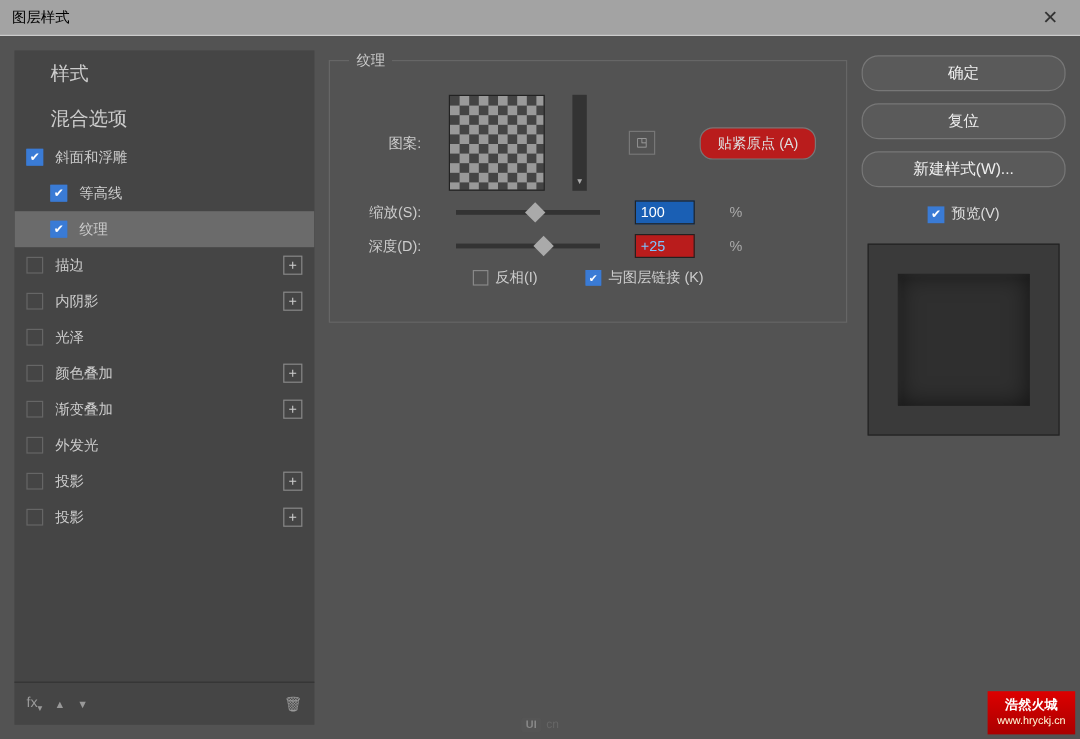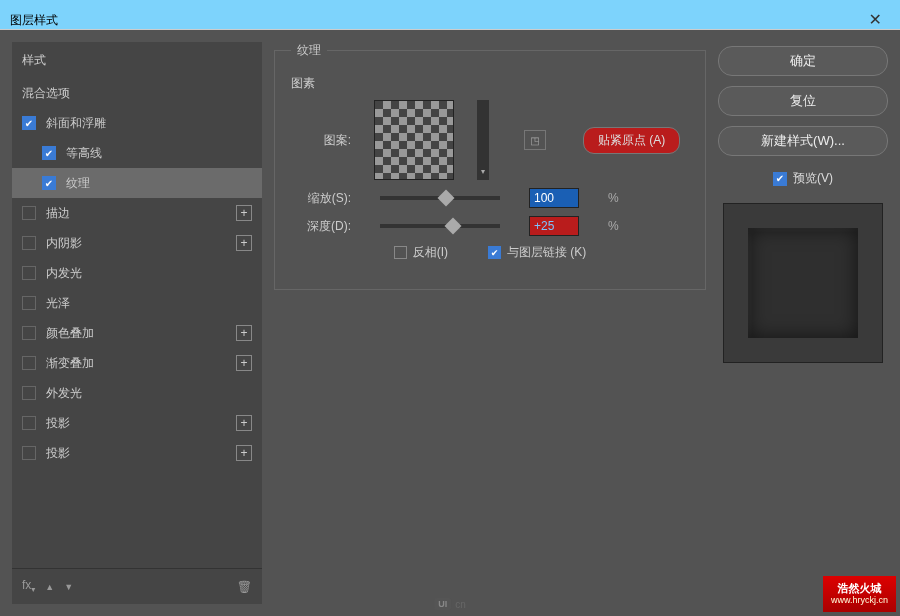--- a/index.html
+++ b/index.html
@@ -1,23 +1,23 @@
 <!DOCTYPE html>
 <html><head>
 <meta charset="utf-8">
 <style>
 * { box-sizing: border-box; margin: 0; padding: 0; font-family: "Microsoft YaHei", sans-serif; }
 body { background: #535353; width: 900px; height: 616px; overflow: hidden; position: relative; }
-.titlebar { background: #7dd3fc; height: 30px; display: flex; align-items: flex-end; padding: 0 10px; border-bottom: 1px solid #ccc; }
+.titlebar { background: #a3a3a3; height: 30px; display: flex; align-items: center; padding: 0 10px; border-bottom: 1px solid #ccc; }
 .titlebar .title { font-size: 12px; color: #000; flex: 1; }
 .titlebar .close { font-size: 16px; color: #333; cursor: pointer; padding: 0 8px; }
 .dialog-body { display: flex; padding: 12px; gap: 12px; height: calc(100% - 30px); }
 .left-panel { width: 250px; background: #454545; display: flex; flex-direction: column; position: relative; }
 .style-list { flex: 1; overflow: hidden; }
-.style-header { color: #ccc; font-size: 12px; padding: 10px 10px 6px; }
+.style-header { color: #ccc; font-size: 16px; padding: 10px 30px 6px; }
 .style-item { display: flex; align-items: center; padding: 6px 10px; color: #ccc; font-size: 12px; cursor: pointer; position: relative; height: 30px; }
 .style-item.selected { background: #6b6b6b; }
 .style-item .chk { width: 14px; height: 14px; border: 1px solid #888; margin-right: 10px; display: inline-flex; align-items: center; justify-content: center; font-size: 10px; color: #fff; background: transparent; }
 .style-item .chk.checked { background: #3a7bd5; border-color: #3a7bd5; }
 .style-item .chk.empty { border: 1px solid #666; }
 .style-item.indent { padding-left: 30px; }
 .style-item .plus { position: absolute; right: 10px; width: 16px; height: 16px; border: 1px solid #888; display: flex; align-items: center; justify-content: center; font-size: 12px; color: #ccc; }
 .left-footer { height: 36px; display: flex; align-items: center; padding: 0 10px; gap: 10px; color: #999; font-size: 12px; border-top: 1px solid #333; }
 .left-footer .spacer { flex: 1; }
 .center-panel { flex: 1; color: #ccc; font-size: 12px; }
@@ -82,24 +82,20 @@
             <span>描边</span>
             <span class="plus">+</span>
           </div>
           <div class="style-item">
             <span class="chk empty"></span>
             <span>内阴影</span>
             <span class="plus">+</span>
           </div>
           <div class="style-item">
             <span class="chk empty"></span>
-            <span>内发光</span>
-          </div>
-          <div class="style-item">
-            <span class="chk empty"></span>
             <span>光泽</span>
           </div>
           <div class="style-item">
             <span class="chk empty"></span>
             <span>颜色叠加</span>
             <span class="plus">+</span>
           </div>
           <div class="style-item">
             <span class="chk empty"></span>
             <span>渐变叠加</span>
@@ -127,21 +123,20 @@
       <span style="font-size:9px">▼</span>
       <span class="spacer"></span>
       <span>🗑</span>
     </div>
   </div>
 
   <div class="center-panel">
     <fieldset>
       <legend>纹理</legend>
       <div class="inner-group">
-        <span class="inner-label">图素</span>
 
         <div class="row" style="align-items:center">
           <span class="lbl">图案:</span>
           <span class="pattern-sw"></span>
           <span class="pattern-dd">▾</span>
           <span class="snap-icon">◳</span>
           <button class="btn" style="margin-left:14px">贴紧原点 (A)</button>
         </div>
 
         <div class="row">

